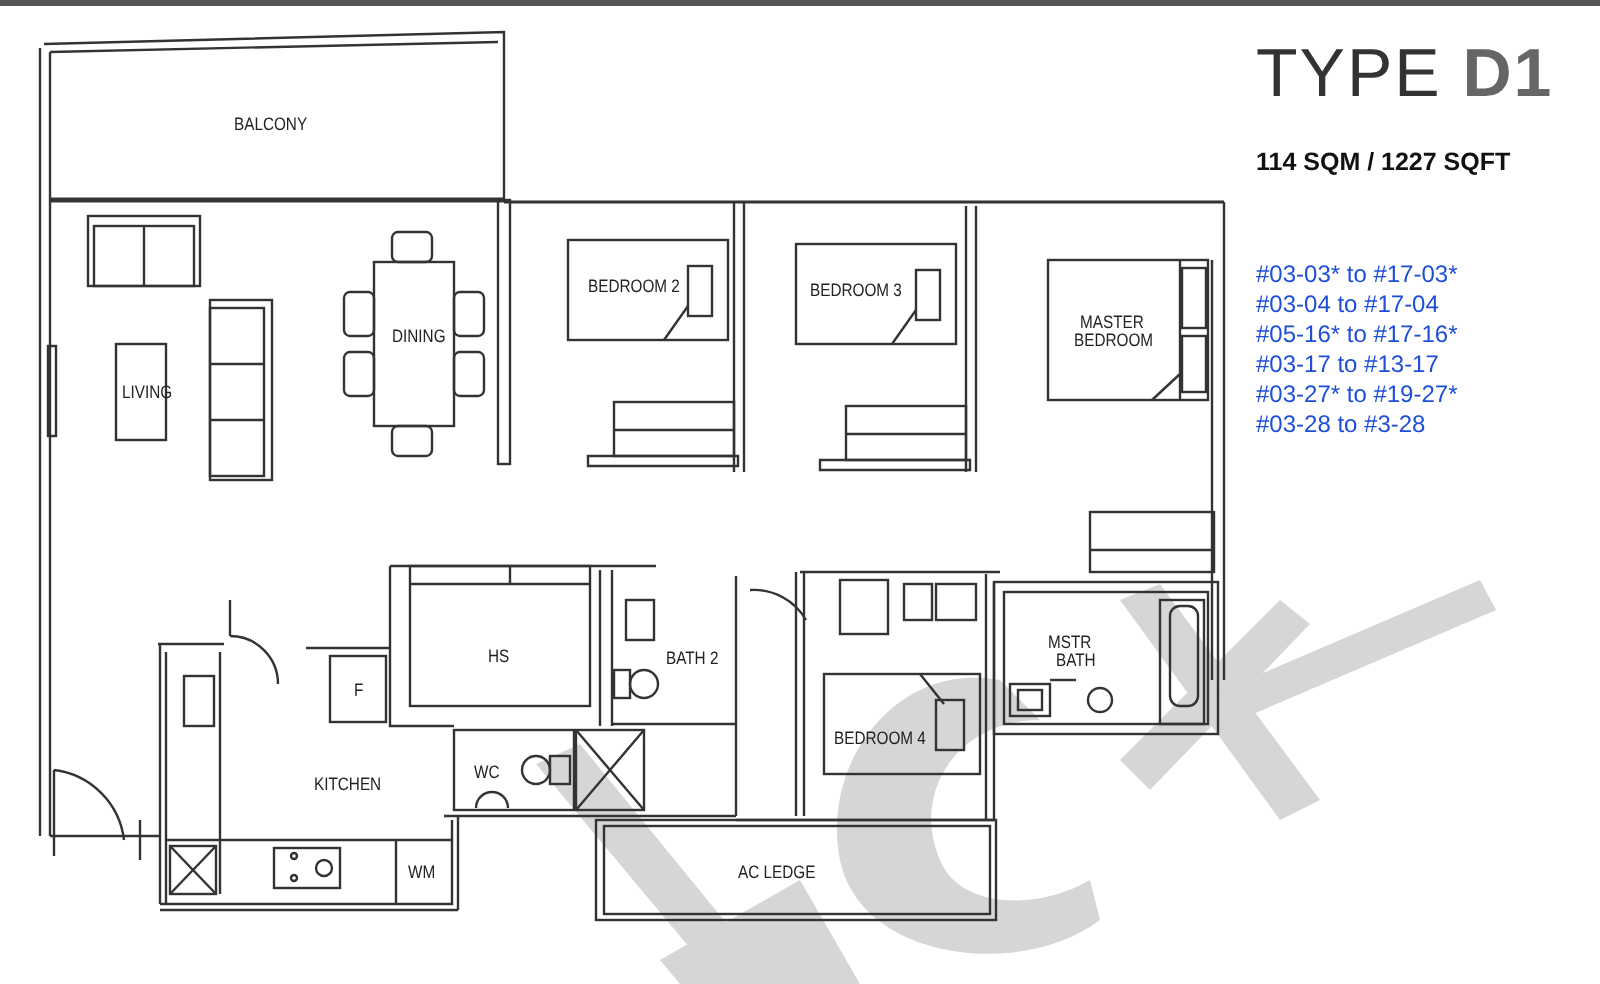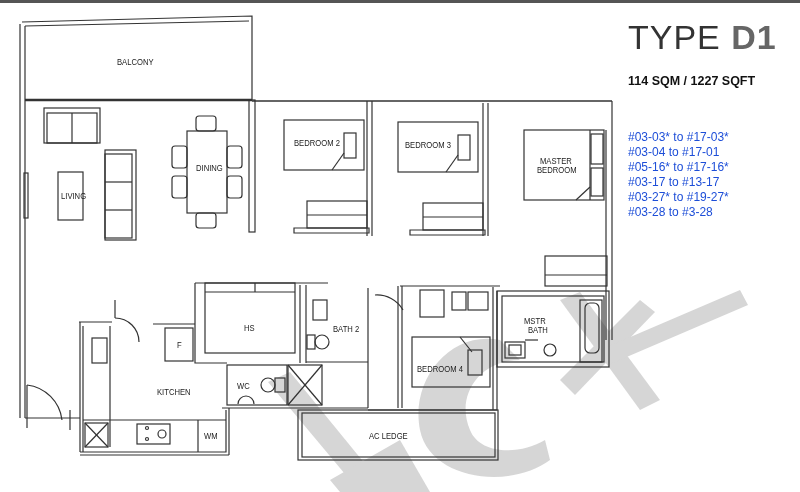--- a/index.html
+++ b/index.html
@@ -182,18 +182,18 @@
 <span class="lbl" style="left:157px;top:387px;">KITCHEN</span>
 <span class="lbl" style="left:177px;top:340px;">F</span>
 <span class="lbl" style="left:237px;top:381px;">WC</span>
 <span class="lbl" style="left:204px;top:431px;">WM</span>
 <span class="lbl" style="left:369px;top:431px;">AC LEDGE</span>
 
 <div class="title"><span>TYPE </span><span class="d">D1</span></div>
 <div class="area">114 SQM / 1227 SQFT</div>
 <div class="units">
   <div>#03-03* to #17-03*</div>
-  <div>#03-04 to #17-01</div>
+  <div>#03-04 to #17-04</div>
   <div>#05-16* to #17-16*</div>
   <div>#03-17 to #13-17</div>
   <div>#03-27* to #19-27*</div>
   <div>#03-28 to #3-28</div>
 </div>
 
 </body></html>

